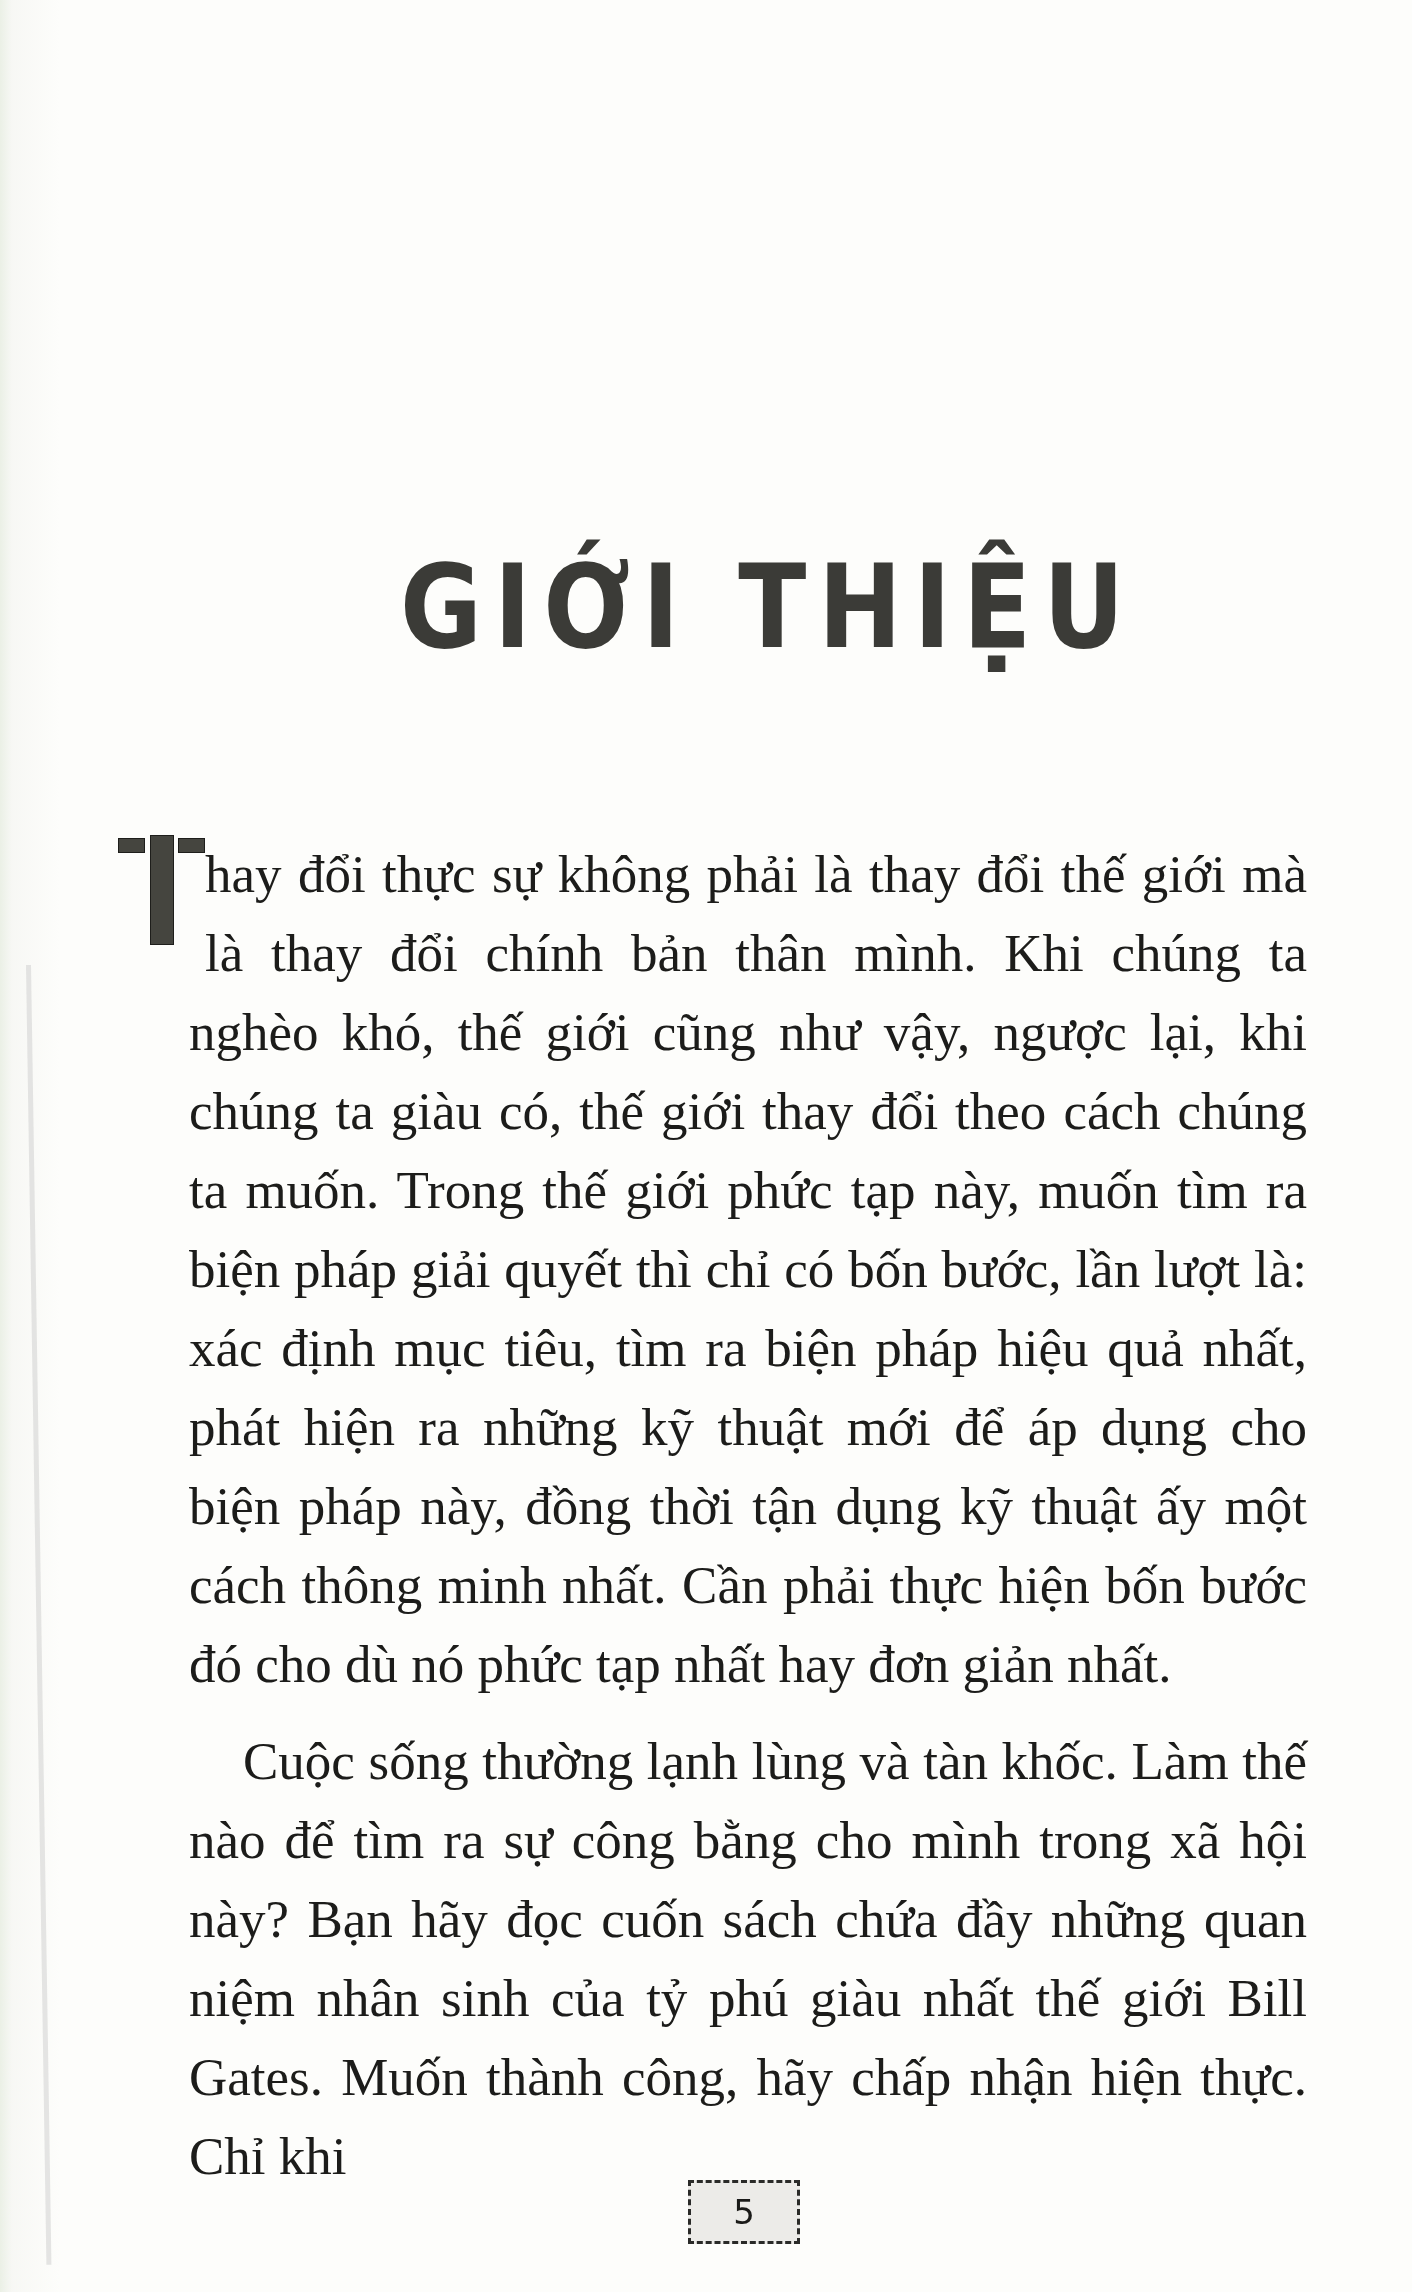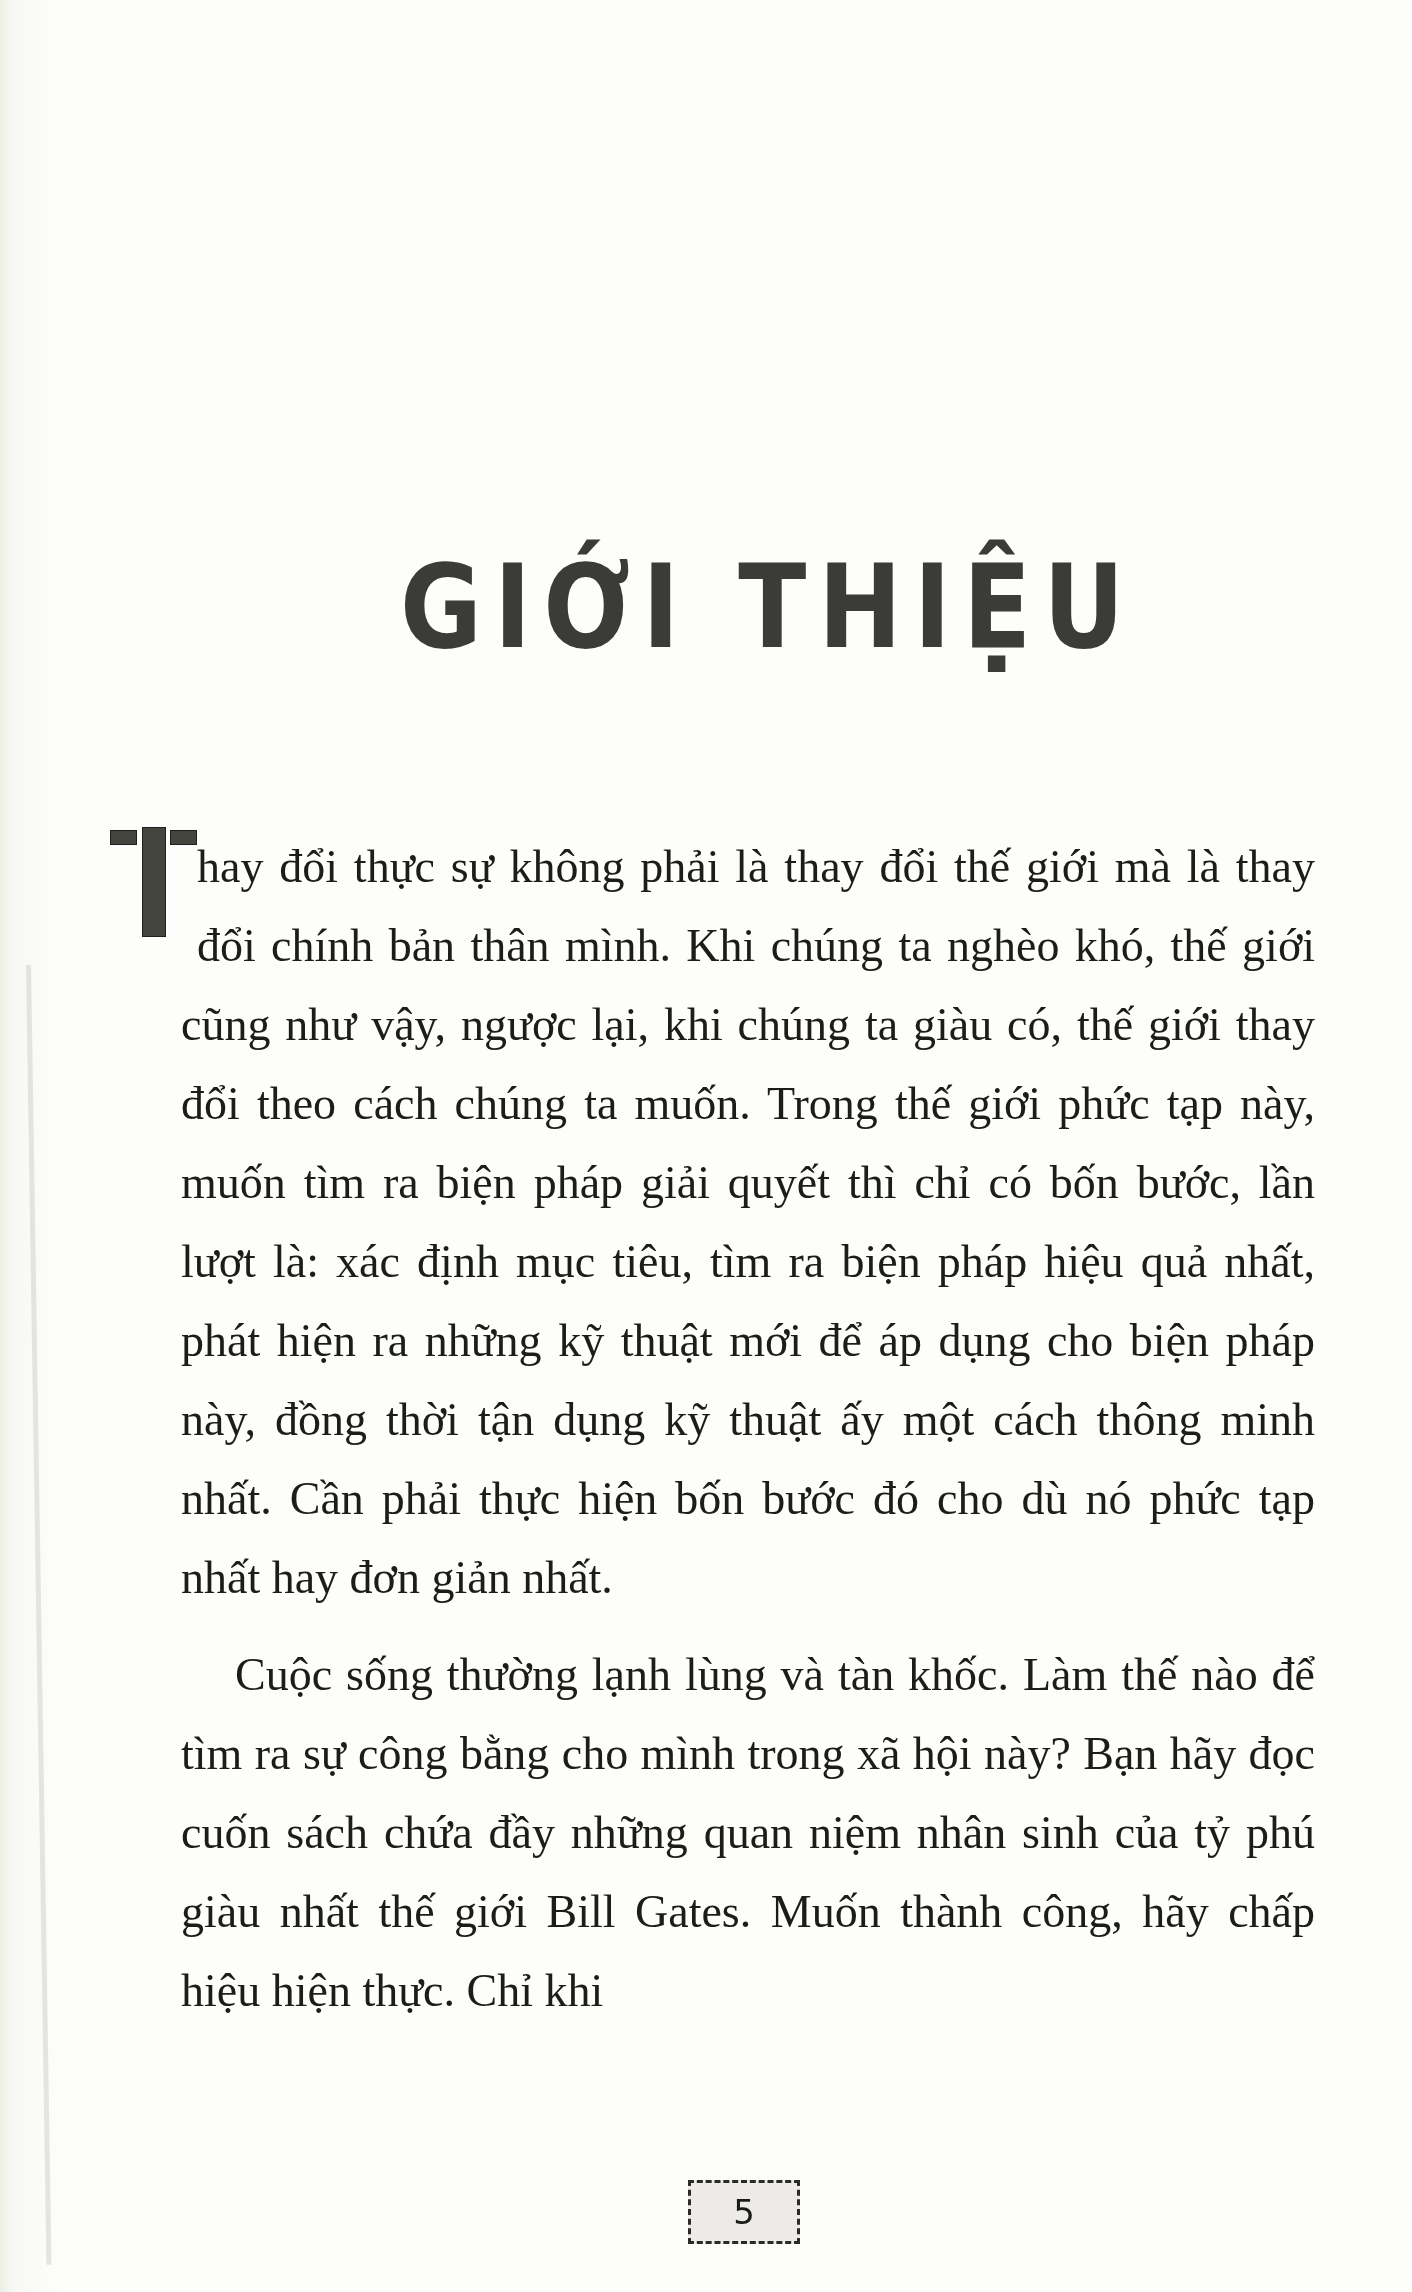--- a/index.html
+++ b/index.html
@@ -54,22 +54,22 @@
     }
 
     
     .text-column {
       position: absolute;
       left: 181px;
       top: 827px;
       width: 1134px;
     }
     .paragraph {
-      margin: 0;
-      font-size: 46px;
+      margin: 8px;
+      font-size: 53px;
       line-height: 79px;
       text-align: justify;
       text-align-last: left;
     }
     .paragraph + .paragraph {
       margin-top: 18px;
       text-indent: 54px;
     }
 
     
@@ -125,16 +125,16 @@
 
 <div class="text-column">
   <p class="paragraph">
     <span class="drop-cap" style="margin-left:-126px; margin-top:-22px;">
       <span class="bar-left"></span>
       <span class="stem"></span>
       <span class="bar-right"></span>
       <span class="drop-cap-letter-hidden">T</span>
     </span><span>hay đổi thực sự không phải là thay đổi thế giới mà là thay đổi chính bản thân mình. Khi chúng ta nghèo khó, thế giới cũng như vậy, ngược lại, khi chúng ta giàu có, thế giới thay đổi theo cách chúng ta muốn. Trong thế giới phức tạp này, muốn tìm ra biện pháp giải quyết thì chỉ có bốn bước, lần lượt là: xác định mục tiêu, tìm ra biện pháp hiệu quả nhất, phát hiện ra những kỹ thuật mới để áp dụng cho biện pháp này, đồng thời tận dụng kỹ thuật ấy một cách thông minh nhất. Cần phải thực hiện bốn bước đó cho dù nó phức tạp nhất hay đơn giản nhất.</span>
   </p>
-  <p class="paragraph">Cuộc sống thường lạnh lùng và tàn khốc. Làm thế nào để tìm ra sự công bằng cho mình trong xã hội này? Bạn hãy đọc cuốn sách chứa đầy những quan niệm nhân sinh của tỷ phú giàu nhất thế giới Bill Gates. Muốn thành công, hãy chấp hiệu hiện thực. Chỉ khi</p>
+  <p class="paragraph">Cuộc sống thường lạnh lùng và tàn khốc. Làm thế nào để tìm ra sự công bằng cho mình trong xã hội này? Bạn hãy đọc cuốn sách chứa đầy những quan niệm nhân sinh của tỷ phú giàu nhất thế giới Bill Gates. Muốn thành công, hãy chấp nhận hiện thực. Chỉ khi</p>
 </div>
 
 <div class="page-number">5</div>
 
 </body></html>

